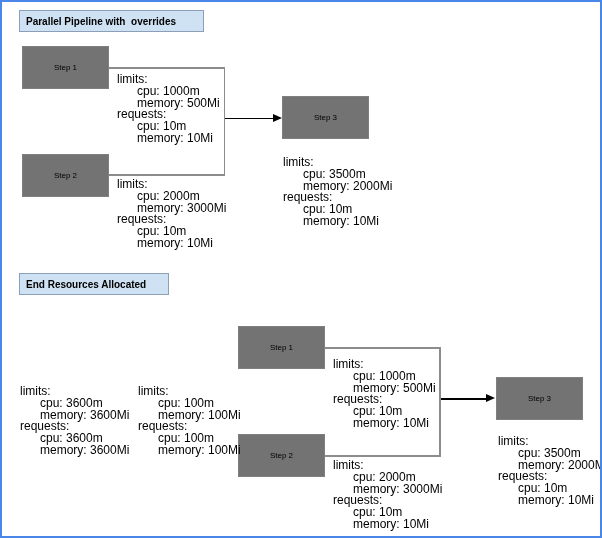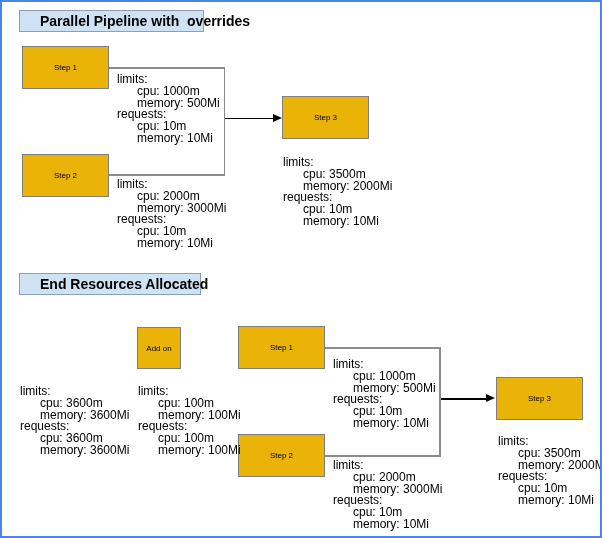--- a/index.html
+++ b/index.html
@@ -7,41 +7,41 @@
     position:relative; width:602px; height:538px; box-sizing:border-box;
     background:var(--background,#fff);
     border:2px solid var(--canvas-border,#4a86e8);
     font-family:"Liberation Sans", sans-serif; color:var(--text,#000);
     overflow:hidden;
   }
   .section-title {
     position:absolute; box-sizing:border-box;
     background:var(--title-fill,#cfe2f3);
     border:1px solid var(--title-border,#8ba0b6);
-    font-weight:bold; font-size:14px; display:flex; align-items:center;
-    padding-left:20px; white-space:pre;
+    font-weight:bold; font-size:10px; display:flex; align-items:center;
+    padding-left:6px; white-space:pre;
   }
   .node {
-    position:absolute; box-sizing:border-box; background:#eab308;
+    position:absolute; box-sizing:border-box; background:#737373;
     border:1.5px solid var(--shape-border,#7f7f7f);
     display:flex; align-items:center; justify-content:center;
     font-size:8px; text-align:right; line-height:13px; white-space:pre-line;
   }
   .ln { position:absolute; background:var(--connector,#8c8c8c); }
   .arrow-ln { position:absolute; height:1.5px; background:var(--arrow,#000); }
   .arrow-head {
     position:absolute; width:0; height:0;
     border-top:4.5px solid transparent; border-bottom:4.5px solid transparent;
     border-left:9px solid var(--arrow,#000);
   }
   .res { position:absolute; font-size:12px; line-height:11.8px; white-space:pre; }
 
   
   #t1  { left:17px;  top:8px;   width:185px; height:22px; }
-  #t2  { left:17px;  top:271px; width:182px; height:22px; }
+  #t2  { left:17px;  top:271px; width:150px; height:22px; }
 
   #s1t { left:20px;  top:44px;  width:87px; height:43px; }
   #s2t { left:20px;  top:152px; width:87px; height:43px; }
   #s3t { left:280px; top:94px;  width:87px; height:43px; }
 
   #lite  { left:20px;  top:324px; width:44px; height:44px; }
   #addon { left:135px; top:325px; width:44px; height:42px; }
   #s1b { left:236px; top:324px; width:87px; height:43px; }
   #s2b { left:236px; top:432px; width:87px; height:43px; }
   #s3b { left:494px; top:375px; width:87px; height:43px; }
@@ -89,23 +89,20 @@
   <div class="ln" id="l-t-b"></div>
   <div class="arrow-ln" id="ar1-l"></div>
   <div class="arrow-head" id="ar1-h"></div>
 
   <div class="res" id="tb1"><div>limits:</div><div>      cpu: 1000m</div><div>      memory: 500Mi</div><div>requests:</div><div>      cpu: 10m</div><div>      memory: 10Mi</div></div>
   <div class="res" id="tb2"><div>limits:</div><div>      cpu: 2000m</div><div>      memory: 3000Mi</div><div>requests:</div><div>      cpu: 10m</div><div>      memory: 10Mi</div></div>
   <div class="res" id="tb3"><div>limits:</div><div>      cpu: 3500m</div><div>      memory: 2000Mi</div><div>requests:</div><div>      cpu: 10m</div><div>      memory: 10Mi</div></div>
 
   <div class="section-title" id="t2">End Resources Allocated</div>
 
-  <div class="node" id="addon">
-    <span>Add on</span>
-  </div>
   <div class="node" id="s1b">
     <span>Step 1</span>
   </div>
   <div class="node" id="s2b">
     <span>Step 2</span>
   </div>
   <div class="node" id="s3b">
     <span>Step 3</span>
   </div>
 

